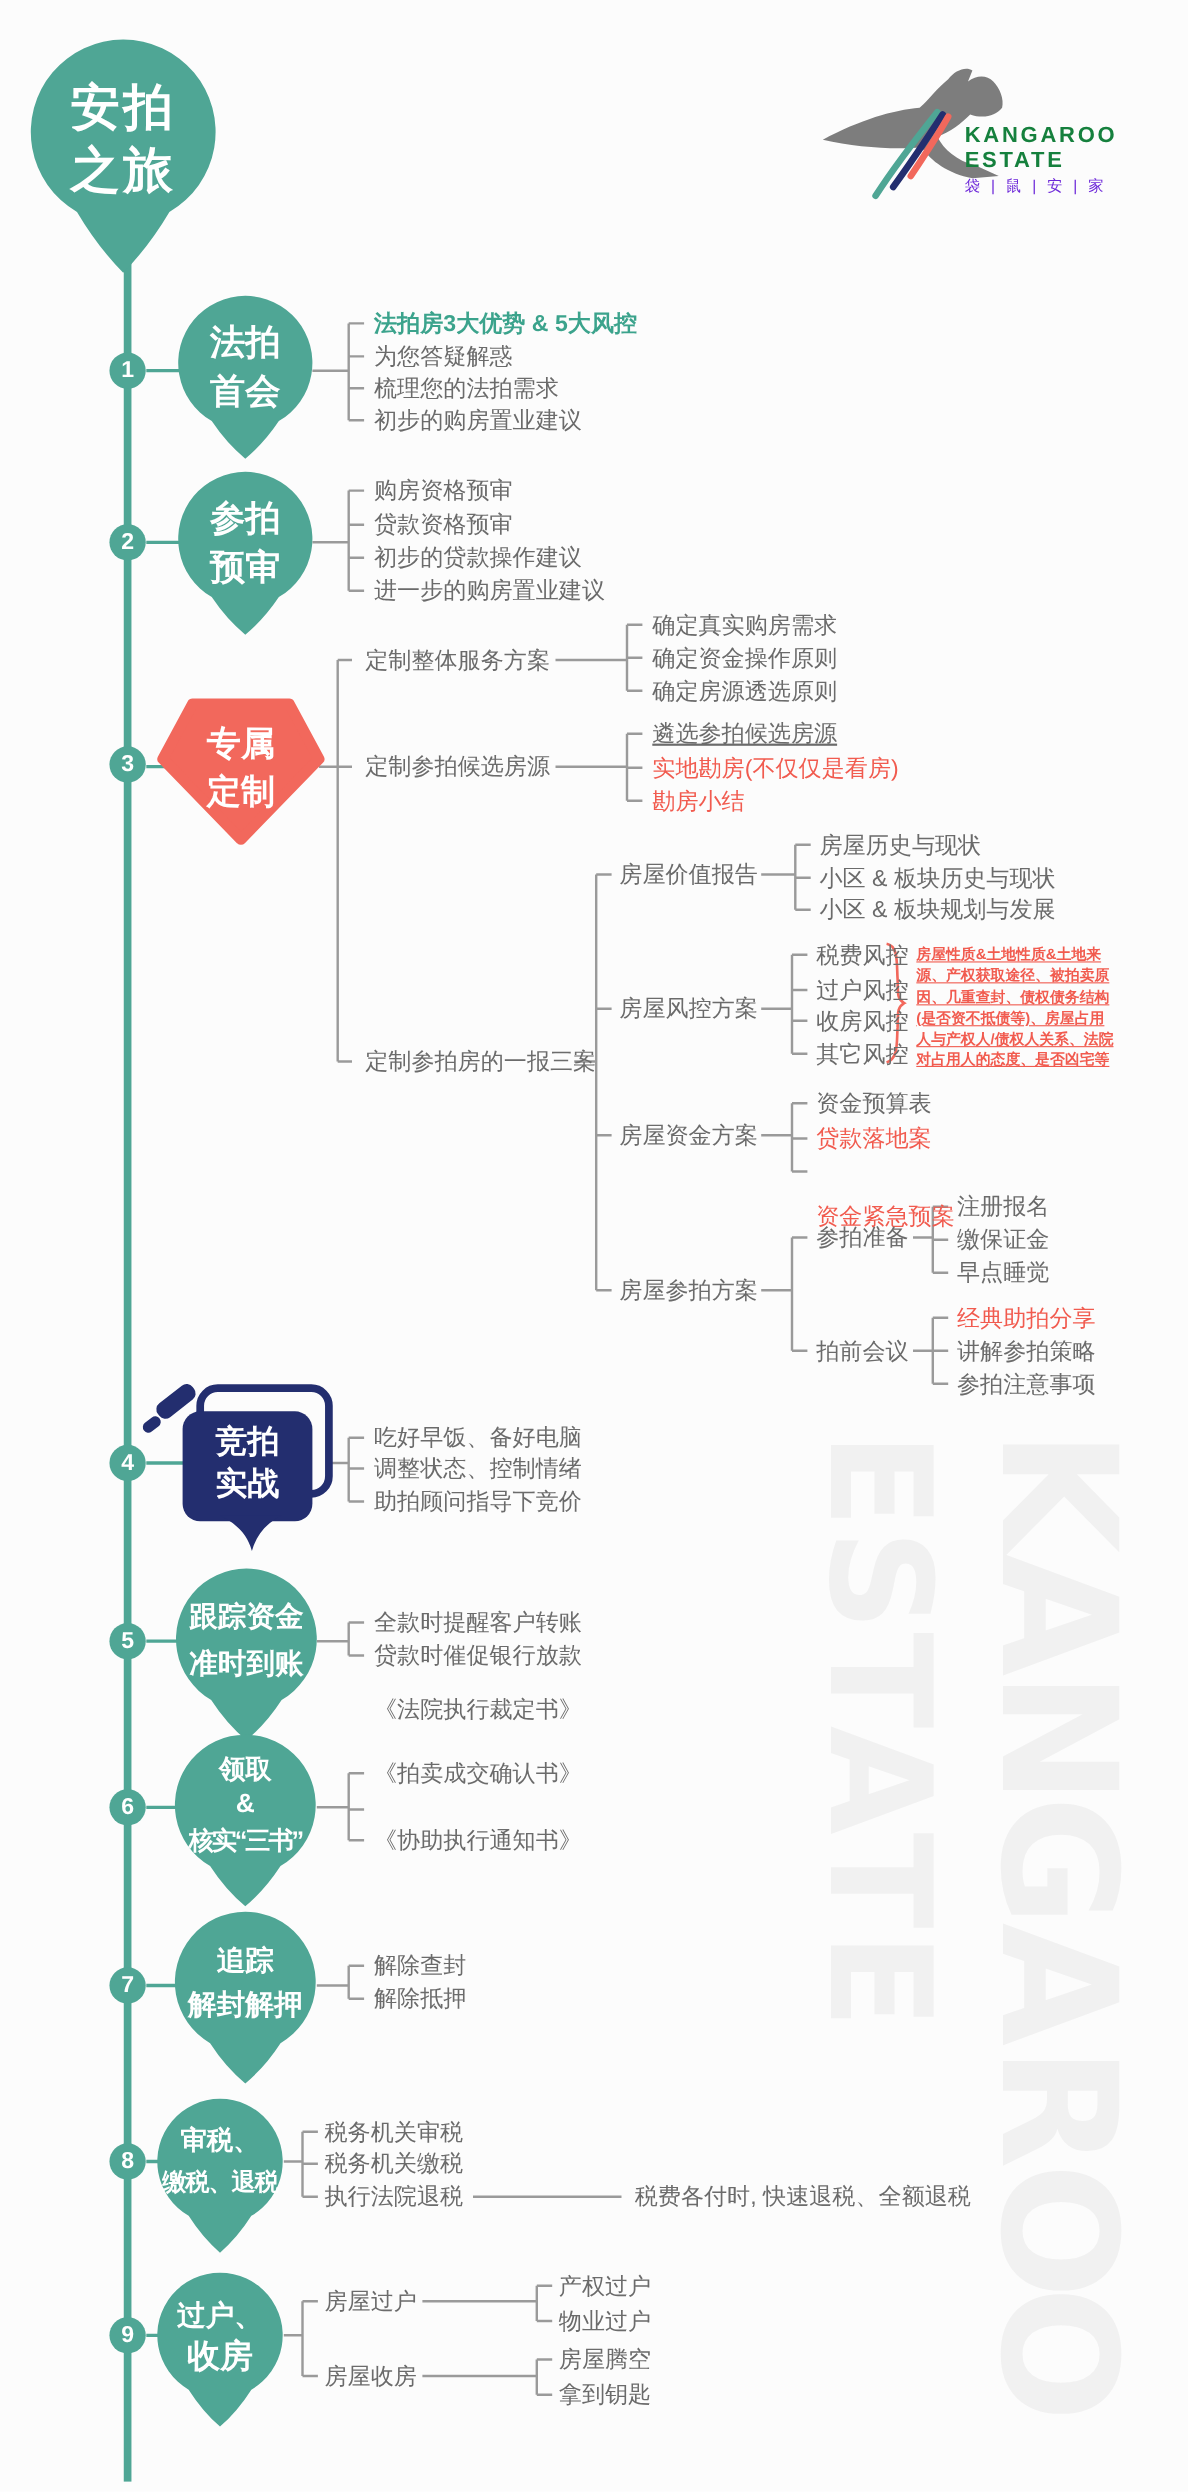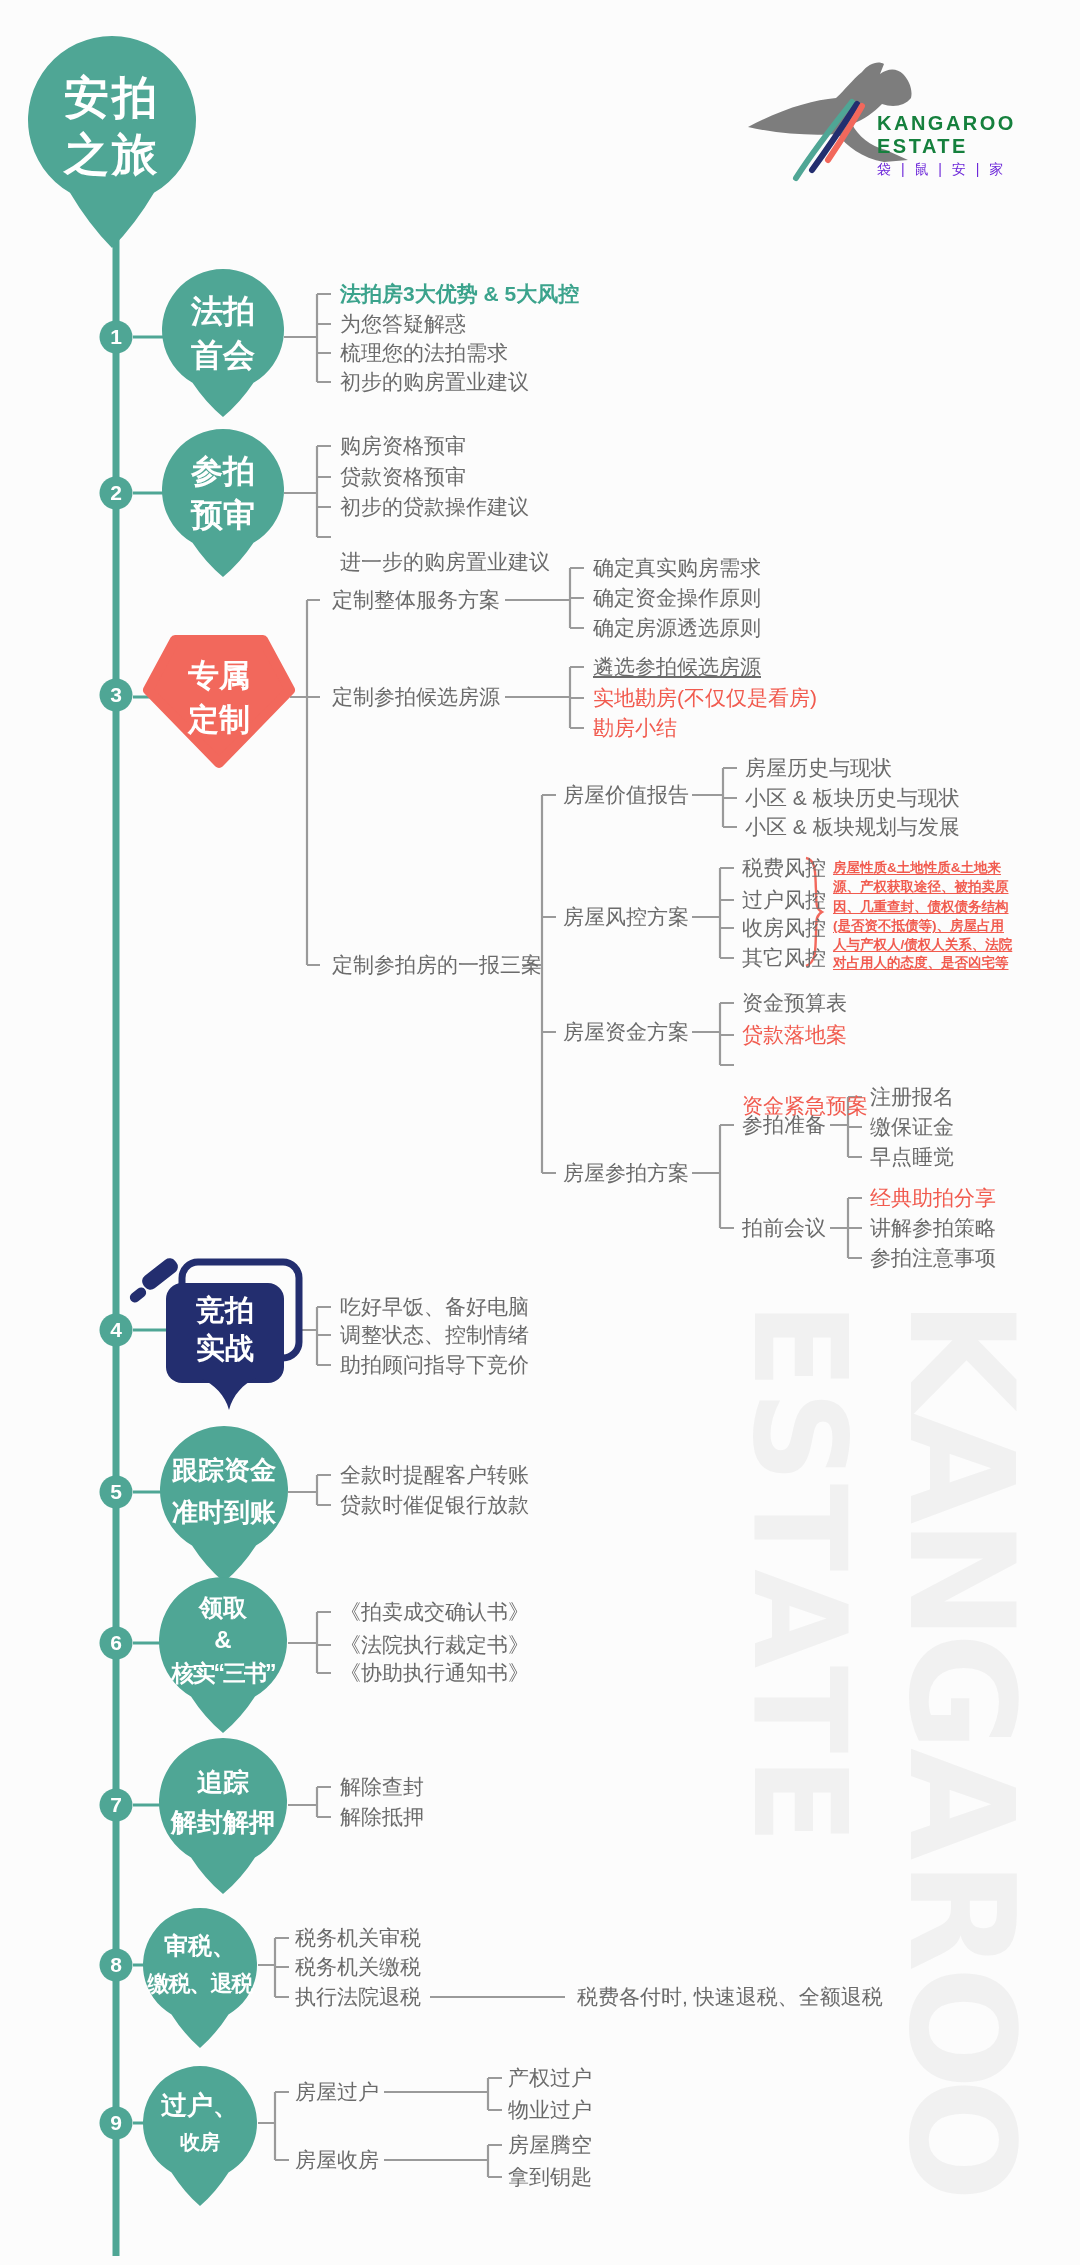--- a/index.html
+++ b/index.html
@@ -151,31 +151,31 @@
   <div class="c" style="left:224px;top:1470px;font-size:26px;">跟踪资金</div>
   <div class="c" style="left:224px;top:1512px;font-size:26px;">准时到账</div>
   <div class="c" style="left:223px;top:1608px;font-size:24px;">领取</div>
   <div class="c" style="left:223px;top:1640px;font-size:24px;">&amp;</div>
   <div class="c" style="left:223px;top:1673px;font-size:23px;letter-spacing:-2px;">核实“三书”</div>
   <div class="c" style="left:223px;top:1782px;font-size:26px;">追踪</div>
   <div class="c" style="left:223px;top:1822px;font-size:26px;">解封解押</div>
   <div class="c" style="left:200px;top:1946px;font-size:24px;">审税、</div>
   <div class="c" style="left:200px;top:1984px;font-size:22px;letter-spacing:-1px;">缴税、退税</div>
   <div class="c" style="left:200px;top:2105px;font-size:26px;">过户、</div>
-  <div class="c" style="left:200px;top:2142px;font-size:20px;">收房</div>
+  <div class="c" style="left:200px;top:2142px;font-size:30px;">收房</div>
 
   <div class="t tealb" style="left:340px;top:294px;">法拍房3大优势 &amp; 5大风控</div>
   <div class="t" style="left:340px;top:324px;">为您答疑解惑</div>
   <div class="t" style="left:340px;top:353px;font-family:Liberation Mono, monospace;">梳理您的法拍需求</div>
   <div class="t" style="left:340px;top:382px;">初步的购房置业建议</div>
 
   <div class="t" style="left:340px;top:446px;">购房资格预审</div>
   <div class="t" style="left:340px;top:477px;">贷款资格预审</div>
   <div class="t" style="left:340px;top:507px;">初步的贷款操作建议</div>
-  <div class="t" style="left:340px;top:562px;">进一步的购房置业建议</div>
+  <div class="t" style="left:340px;top:537px;">进一步的购房置业建议</div>
 
   <div class="t" style="left:332px;top:600px;">定制整体服务方案</div>
   <div class="t" style="left:332px;top:697px;">定制参拍候选房源</div>
   <div class="t" style="left:332px;top:965px;">定制参拍房的一报三案</div>
 
   <div class="t" style="left:593px;top:568px;">确定真实购房需求</div>
   <div class="t" style="left:593px;top:598px;">确定资金操作原则</div>
   <div class="t" style="left:593px;top:628px;">确定房源透选原则</div>
   <div class="t" style="left:593px;top:667px;text-decoration:underline;">遴选参拍候选房源</div>
   <div class="t coral" style="left:593px;top:698px;">实地勘房(不仅仅是看房)</div>
@@ -215,21 +215,21 @@
   <div class="t" style="left:870px;top:1258px;">参拍注意事项</div>
 
   <div class="t" style="left:340px;top:1307px;">吃好早饭、备好电脑</div>
   <div class="t" style="left:340px;top:1335px;">调整状态、控制情绪</div>
   <div class="t" style="left:340px;top:1365px;">助拍顾问指导下竞价</div>
 
   <div class="t" style="left:340px;top:1475px;">全款时提醒客户转账</div>
   <div class="t" style="left:340px;top:1505px;">贷款时催促银行放款</div>
 
   <div class="t" style="left:340px;top:1612px;">《拍卖成交确认书》</div>
-  <div class="t" style="left:340px;top:1645px;">《法院执行裁定书》</div>
+  <div class="t" style="left:340px;top:1554px;">《法院执行裁定书》</div>
   <div class="t" style="left:340px;top:1673px;">《协助执行通知书》</div>
 
   <div class="t" style="left:340px;top:1787px;">解除查封</div>
   <div class="t" style="left:340px;top:1817px;">解除抵押</div>
 
   <div class="t" style="left:295px;top:1938px;">税务机关审税</div>
   <div class="t" style="left:295px;top:1967px;">税务机关缴税</div>
   <div class="t" style="left:295px;top:1997px;">执行法院退税</div>
   <div class="t" style="left:577px;top:1997px;">税费各付时, 快速退税、全额退税</div>
 

